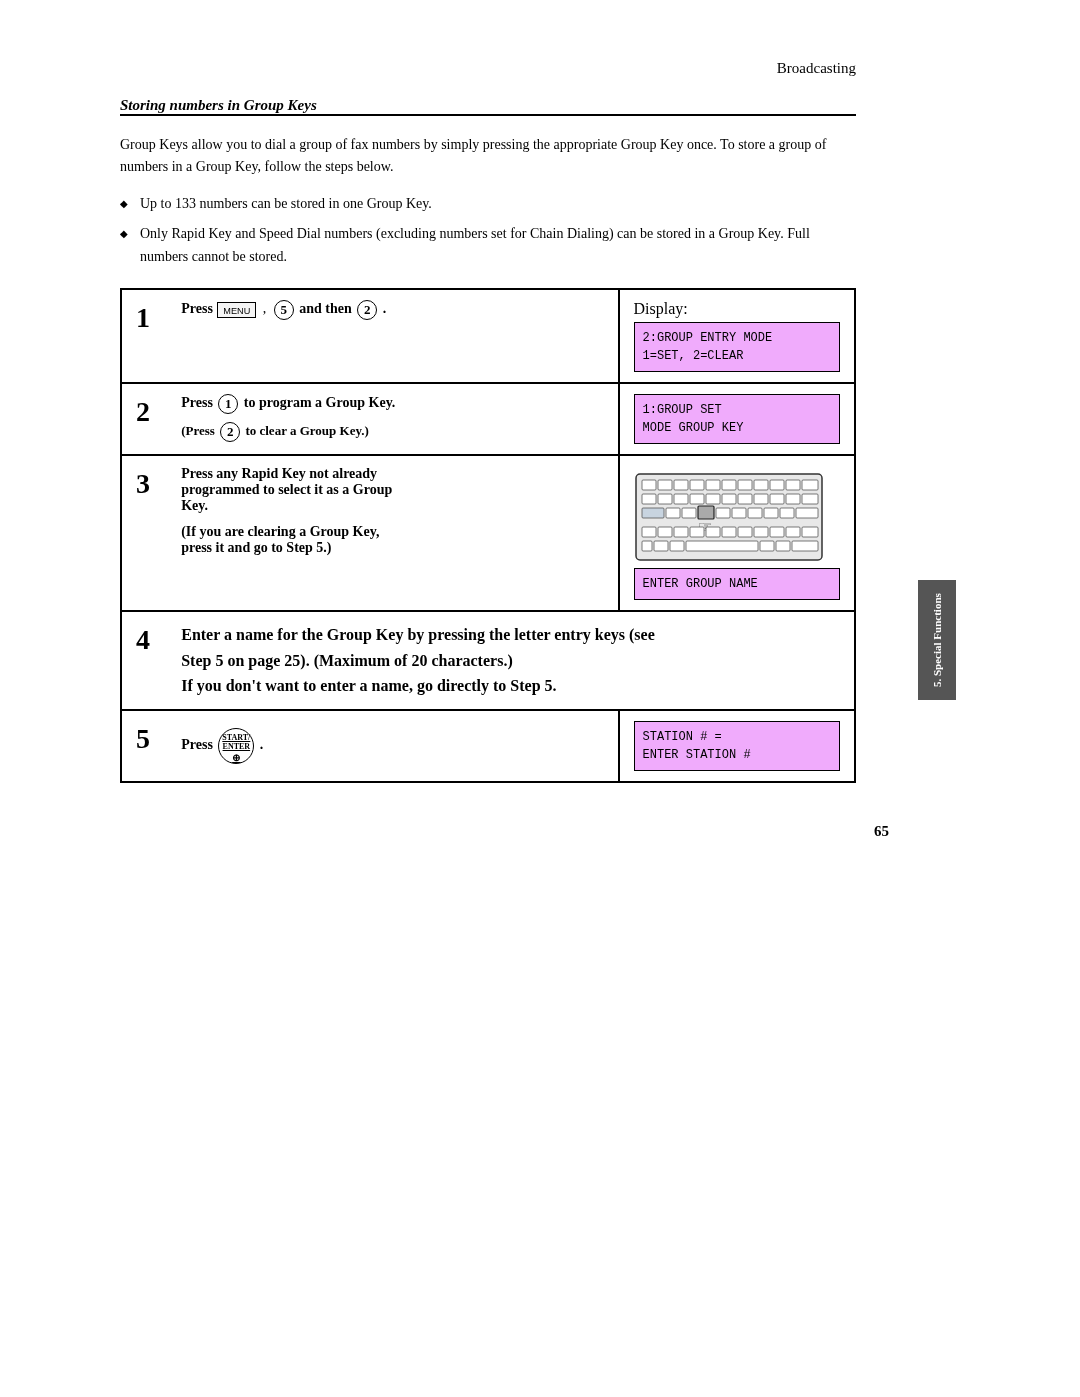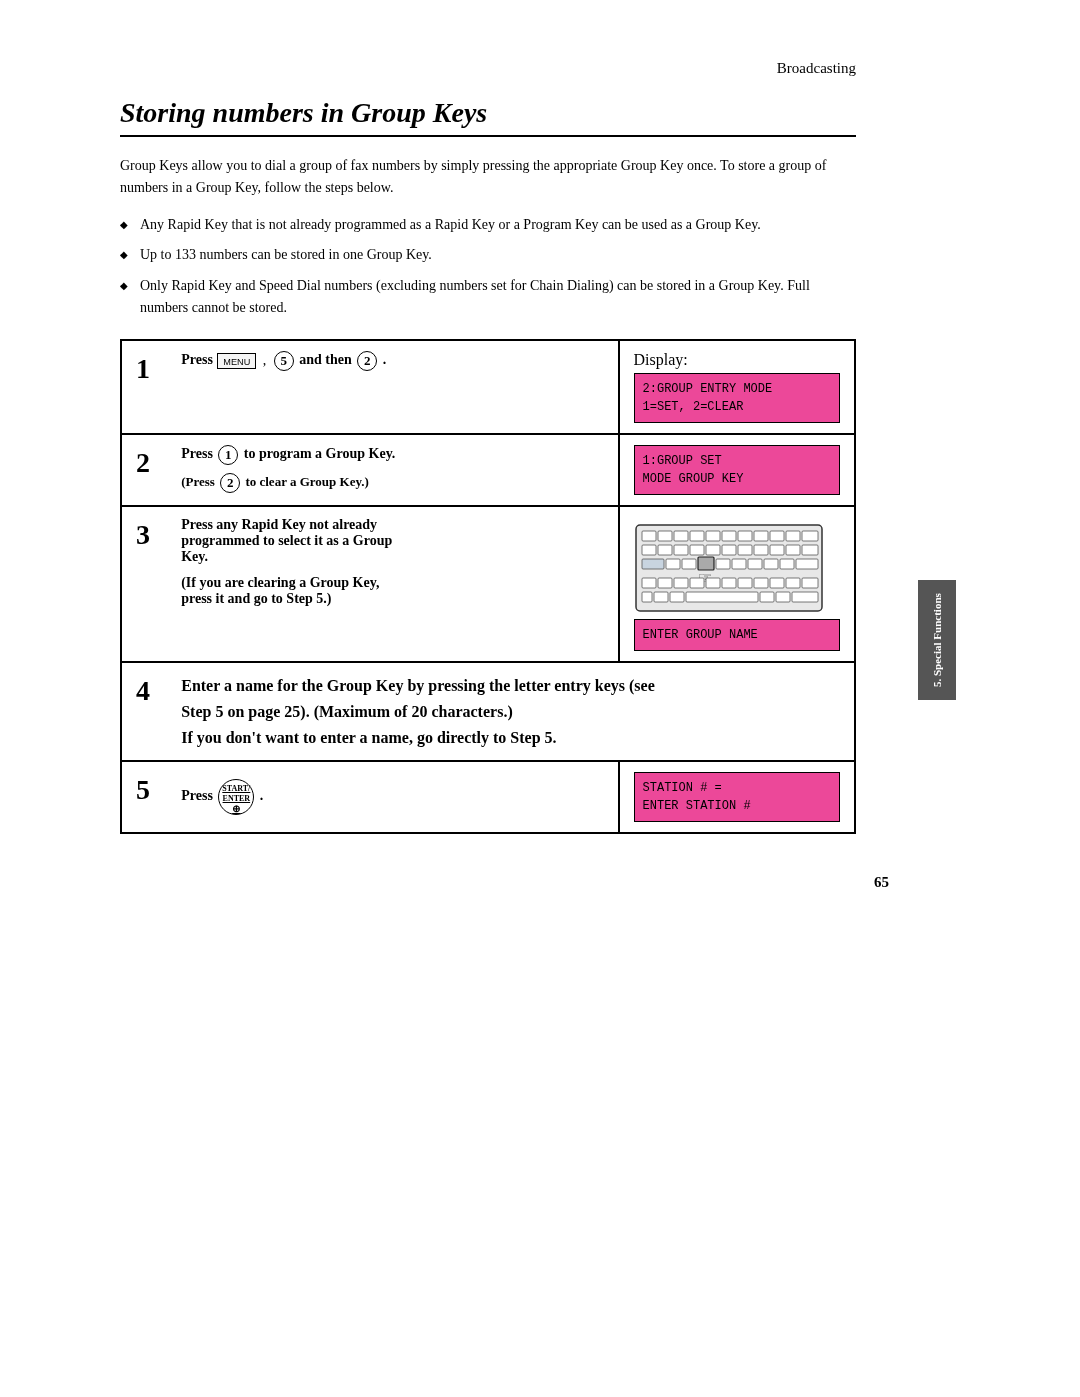--- a/index.html
+++ b/index.html
@@ -25,26 +25,25 @@
       padding-right: 100px;
       margin-bottom: 20px;
       font-size: 15px;
     }
 
     .content-area {
       padding: 0 100px 0 120px;
     }
 
     .section-title {
-      font-size: 28px;
+      font-size: 15px;
       font-weight: bold;
       font-style: italic;
       margin-bottom: 18px;
       border-bottom: 2px solid #000;
-      padding-bottom: 6px;
     }
 
     .intro-text {
       font-size: 14px;
       line-height: 1.6;
       margin-bottom: 14px;
     }
 
     .bullet-list {
       list-style: none;
@@ -114,21 +113,21 @@
       margin-bottom: 4px;
       font-style: normal;
     }
 
     .display-box {
       border: 1px solid #000;
       padding: 6px 8px;
       font-size: 12px;
       font-family: 'Courier New', monospace;
       line-height: 1.5;
-      background: #ec4899;
+      background: #f0abfc;
     }
 
     .last-step-num {
       border-bottom: none !important;
     }
     .last-step-content {
       border-bottom: none !important;
     }
     .last-step-display {
       border-bottom: none !important;
@@ -237,21 +236,20 @@
     <span>Broadcasting</span>
   </div>
 
   <div class="content-area">
 
     <div class="section-title">Storing numbers in Group Keys</div>
 
     <p class="intro-text">Group Keys allow you to dial a group of fax numbers by simply pressing the appropriate Group Key once. To store a group of numbers in a Group Key, follow the steps below.</p>
 
     <ul class="bullet-list">
-      <li>Any Rapid Key that is not already programmed as a Rapid Key or a Program Key can be used as a Group Key.</li>
       <li>Up to 133 numbers can be stored in one Group Key.</li>
       <li>Only Rapid Key and Speed Dial numbers (excluding numbers set for Chain Dialing) can be stored in a Group Key. Full numbers cannot be stored.</li>
     </ul>
 
     <table class="steps-table">
 
       <tbody>
           <tr>
         <td class="step-num-cell" style="font-size:28px; font-weight:bold; width:40px; padding-top:12px;">1</td>
         <td class="step-content-cell" style="width:420px;">

